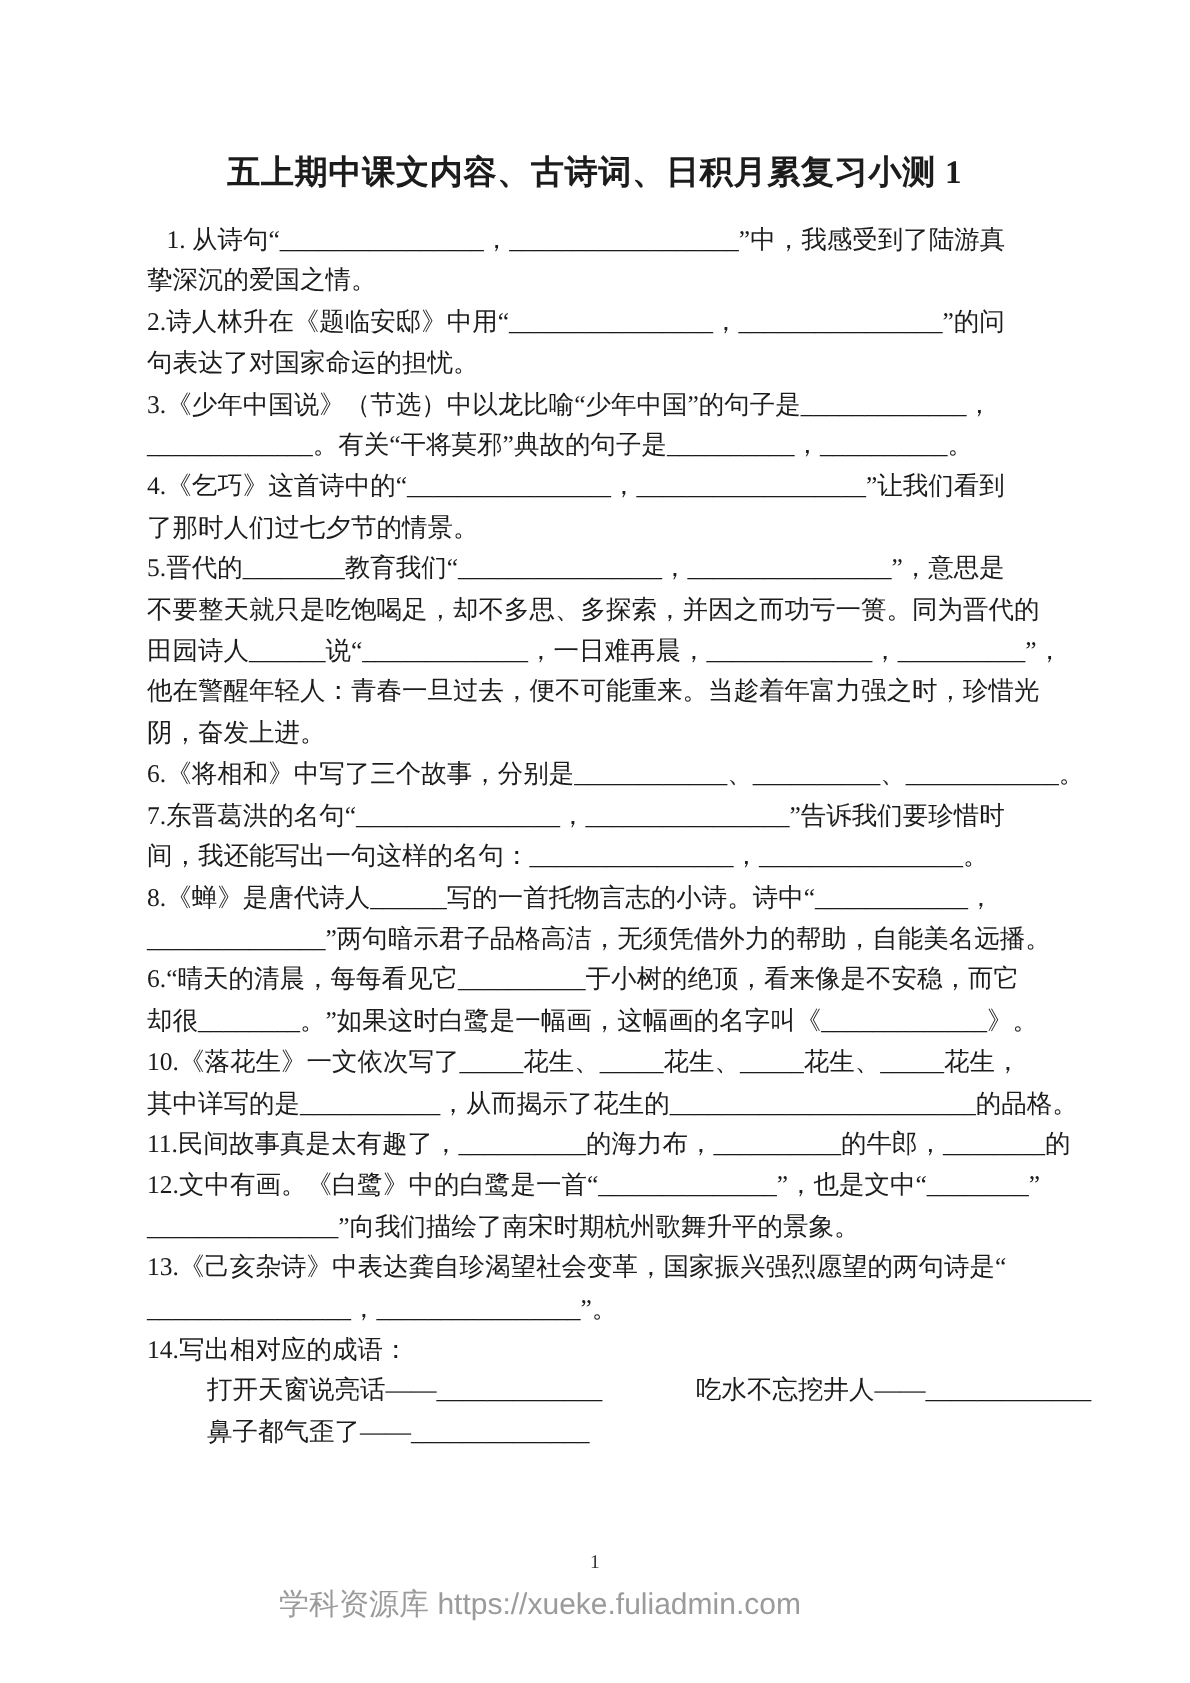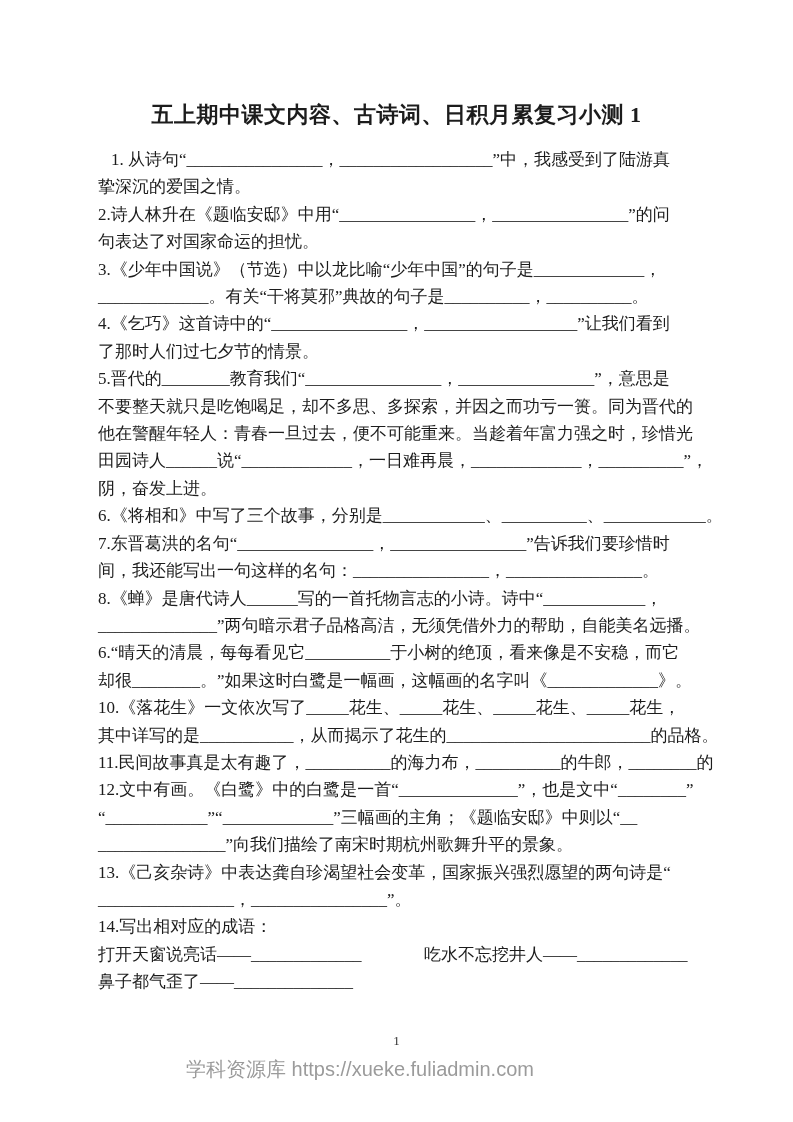--- a/index.html
+++ b/index.html
@@ -28,21 +28,21 @@
     white-space: nowrap;
   }
   .line {
     font-size: 17px;
     line-height: 27.4px;
     white-space: nowrap;
     letter-spacing: 0;
   }
   .indent { padding-left: 13px; }
   .idiom-row { display: flex; }
-  .idiom-row .col-left { display: inline-block; width: 326px; }
+  .idiom-row .col-left { display: inline-block; width: 326px; margin-left: 40px; }
   .idiom-row .col-right { display: inline-block; }
   .page-number {
     position: absolute;
     top: 1033px;
     left: 0;
     width: 793px;
     text-align: center;
     font-size: 13px;
     color: #333333;
   }
@@ -71,42 +71,41 @@
   <div class="line">句表达了对国家命运的担忧。</div>
 
   <div class="line">3.《少年中国说》（节选）中以龙比喻“少年中国”的句子是_____________，</div>
   <div class="line">_____________。有关“干将莫邪”典故的句子是__________，__________。</div>
 
   <div class="line">4.《乞巧》这首诗中的“________________，__________________”让我们看到</div>
   <div class="line">了那时人们过七夕节的情景。</div>
 
   <div class="line">5.晋代的________教育我们“________________，________________”，意思是</div>
   <div class="line">不要整天就只是吃饱喝足，却不多思、多探索，并因之而功亏一篑。同为晋代的</div>
+  <div class="line">田园诗人______说“_____________，一日难再晨，_____________，__________”，</div>
   <div class="line">他在警醒年轻人：青春一旦过去，便不可能重来。当趁着年富力强之时，珍惜光</div>
-  <div class="line">田园诗人______说“_____________，一日难再晨，_____________，__________”，</div>
   <div class="line">阴，奋发上进。</div>
 
   <div class="line">6.《将相和》中写了三个故事，分别是____________、__________、____________。</div>
 
   <div class="line">7.东晋葛洪的名句“________________，________________”告诉我们要珍惜时</div>
   <div class="line">间，我还能写出一句这样的名句：________________，________________。</div>
 
   <div class="line">8.《蝉》是唐代诗人______写的一首托物言志的小诗。诗中“____________，</div>
   <div class="line">______________”两句暗示君子品格高洁，无须凭借外力的帮助，自能美名远播。</div>
 
   <div class="line">6.“晴天的清晨，每每看见它__________于小树的绝顶，看来像是不安稳，而它</div>
   <div class="line">却很________。”如果这时白鹭是一幅画，这幅画的名字叫《_____________》。</div>
 
   <div class="line">10.《落花生》一文依次写了_____花生、_____花生、_____花生、_____花生，</div>
   <div class="line">其中详写的是___________，从而揭示了花生的________________________的品格。</div>
 
   <div class="line">11.民间故事真是太有趣了，__________的海力布，__________的牛郎，________的</div>
 
   <div class="line">12.文中有画。《白鹭》中的白鹭是一首“______________”，也是文中“________”</div>
-  <div class="line">“____________”“_____________”三幅画的主角；《题临安邸》中则以“__</div>
   <div class="line">_______________”向我们描绘了南宋时期杭州歌舞升平的景象。</div>
 
   <div class="line">13.《己亥杂诗》中表达龚自珍渴望社会变革，国家振兴强烈愿望的两句诗是“</div>
   <div class="line">________________，________________”。</div>
 
   <div class="line">14.写出相对应的成语：</div>
 
   <div class="line idiom-row">
     <span class="col-left">打开天窗说亮话——_____________</span>
     <span class="col-right">吃水不忘挖井人——_____________</span>

